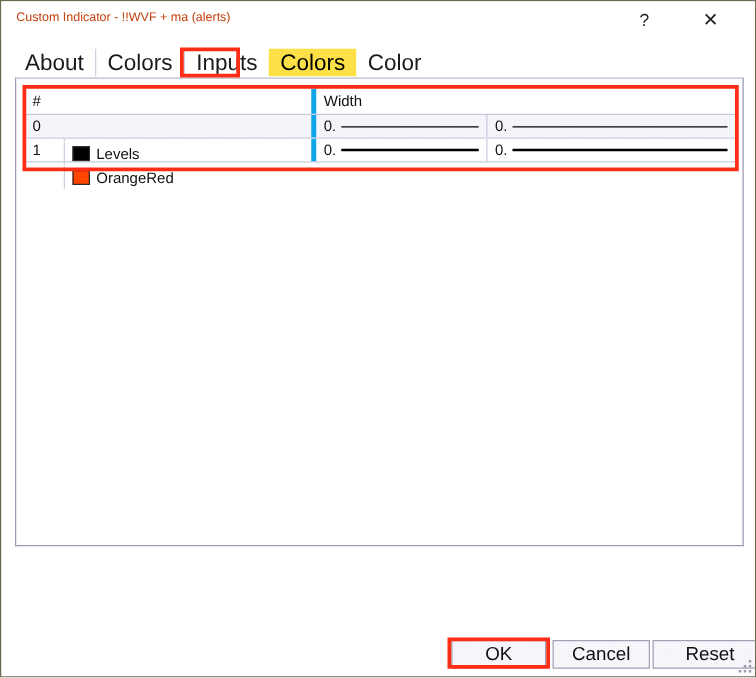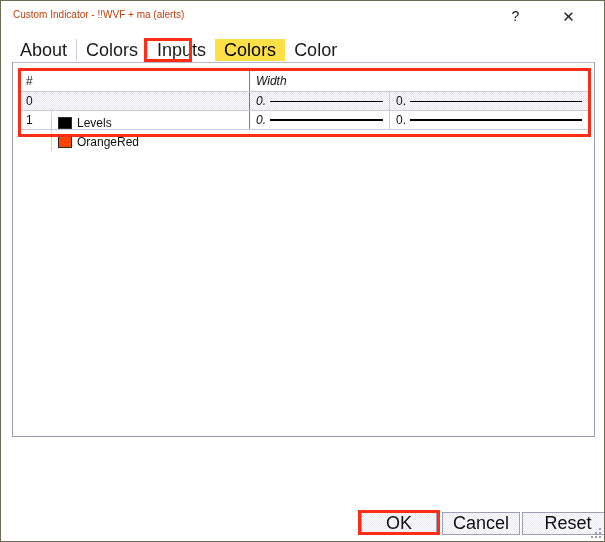--- a/index.html
+++ b/index.html
@@ -138,21 +138,21 @@
     display: flex;
     align-items: center;
     padding-left: 6px;
     font-size: 12px;
     color: #101010;
     overflow: hidden;
     white-space: nowrap;
   }
   .col-idx   { width: 31px; }
   .col-color { width: 198px; border-left: 1px solid #ccccdf; margin-top: 44px; }
-  .col-width { width: 140px; border-left: 1px solid #0ea5e9; font-style: italic; }
+  .col-width { width: 140px; border-left: 4px solid #0ea5e9; }
   .col-style { flex: 1;      border-left: 1px solid #ccccdf; }
   .thead .td { color: #101010; }
 
   .swatch {
     width: 14px;
     height: 12px;
     border: 1px solid #2b2b2b;
     box-sizing: border-box;
     margin-right: 5px;
     flex: 0 0 auto;
@@ -189,21 +189,21 @@
     border: 1px solid #a0a0b4;
     background-image:
       linear-gradient(45deg, #eaeaf4 25%, transparent 25%, transparent 75%, #eaeaf4 75%),
       linear-gradient(45deg, #eaeaf4 25%, transparent 25%, transparent 75%, #eaeaf4 75%);
     background-size: 2px 2px;
     background-position: 0 0, 1px 1px;
     background-color: #fdfdff;
     display: flex;
     align-items: center;
     justify-content: center;
-    font-size: 18px;
+    font-size: 15px;
     color: #101010;
   }
   #btn-ok     { left: 360px; top: 511px; width: 76px; }
   #btn-cancel { left: 441px; top: 511px; width: 78px; }
   #btn-reset  { left: 521px; top: 511px; width: 92px; }
 
   
   #grip {
     position: absolute;
     right: 2px;

